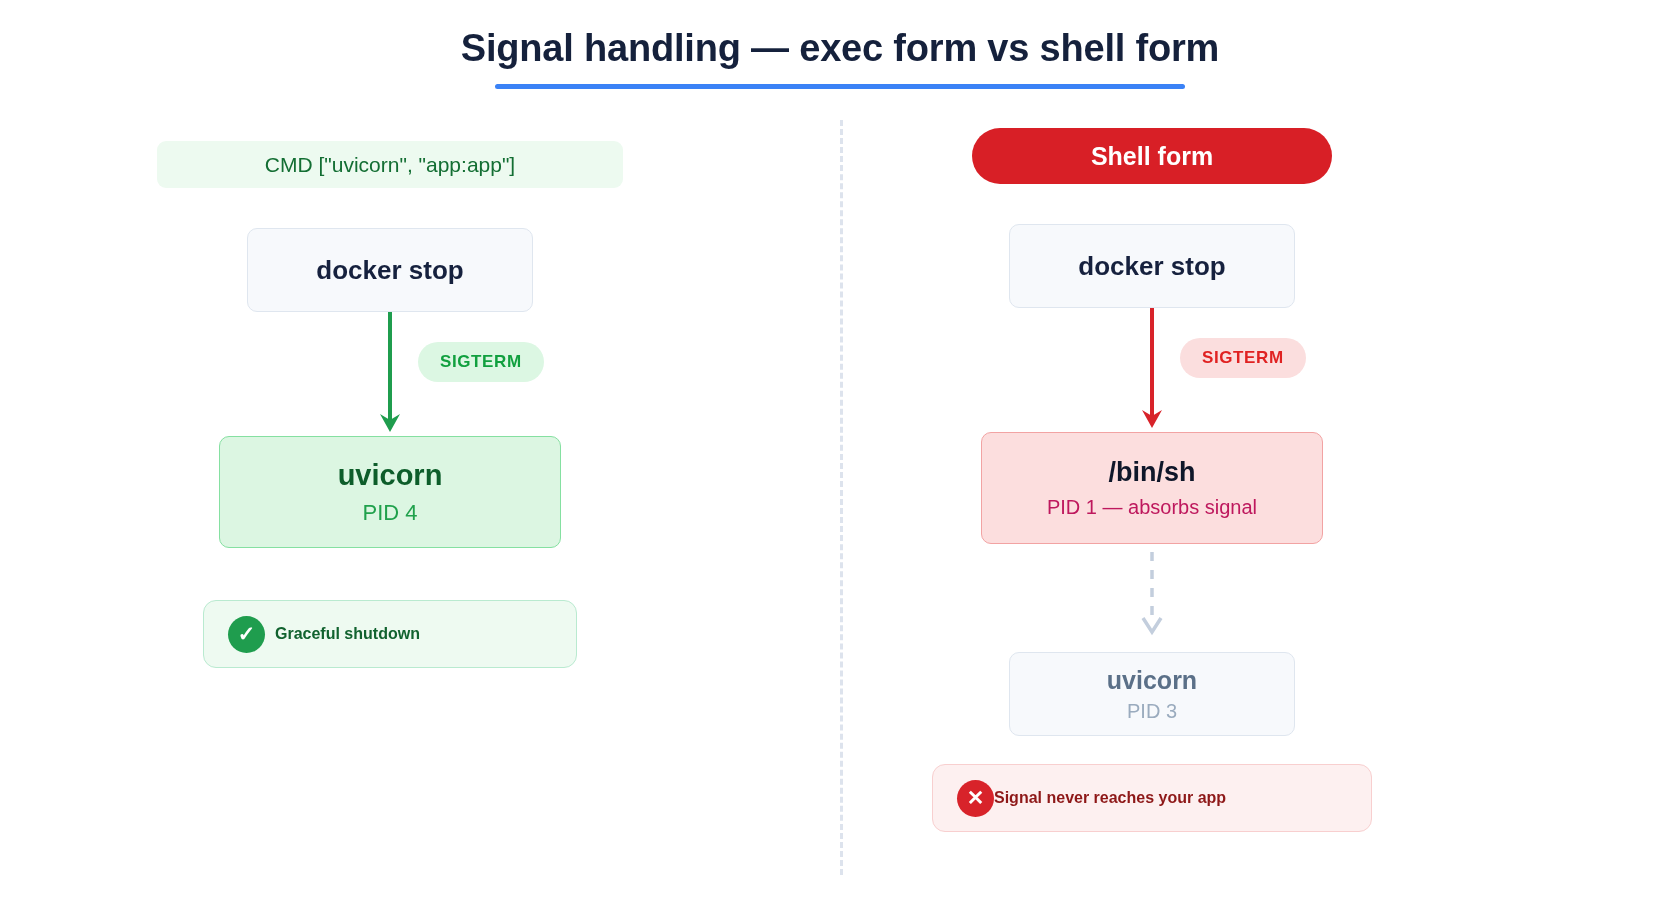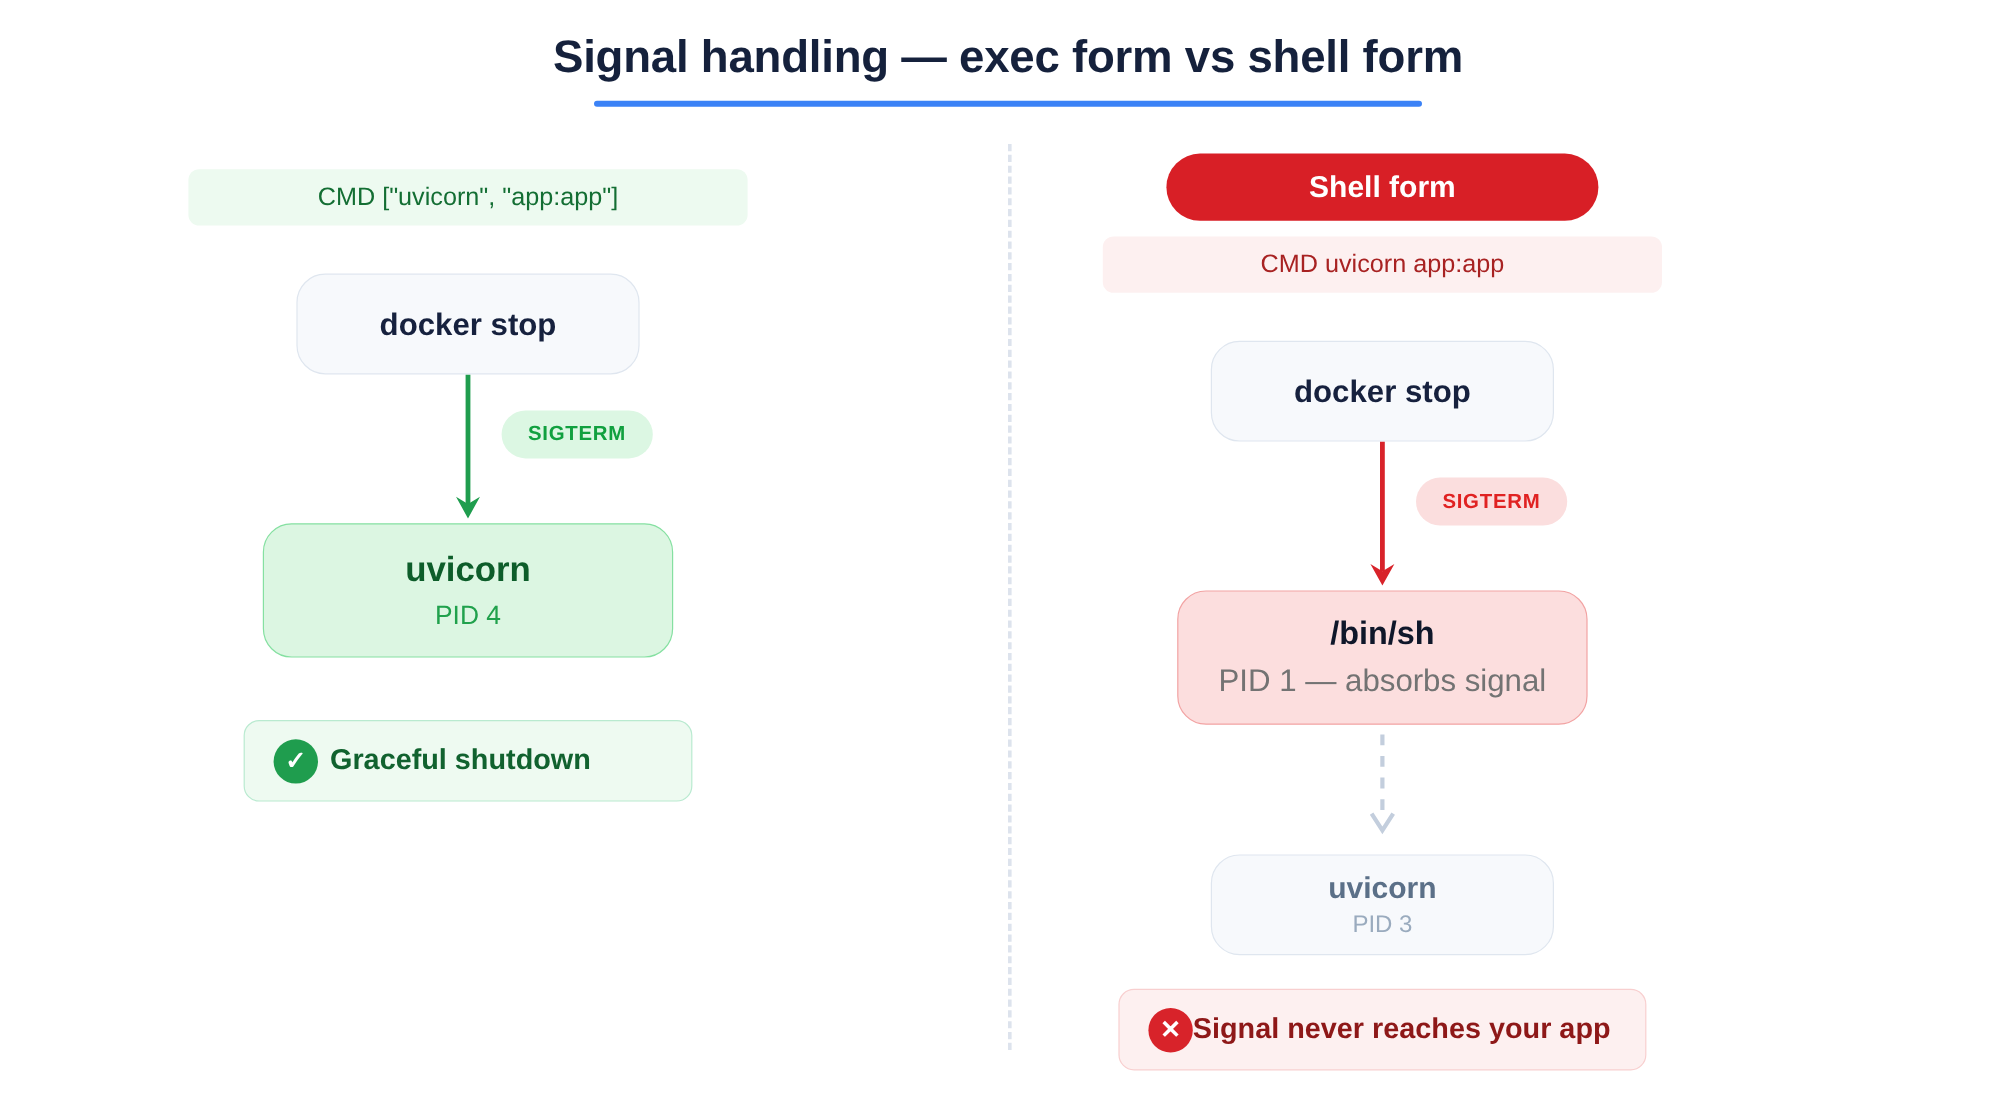--- a/index.html
+++ b/index.html
@@ -88,21 +88,21 @@
     width: 466px;
     margin-left: auto;
     margin-right: auto;
   }
   .code-green { background: #edfaf0; color: #136e33; }
   .code-red   { background: #fdf0f0; color: #a82222; }
 
   
   .node {
     box-sizing: border-box;
-    border-radius: 24px;
+    border-radius: 10px;
     display: flex;
     flex-direction: column;
     align-items: center;
     justify-content: center;
     margin: 0 auto;
   }
   .node-title { font-weight: bold; }
 
   .node-neutral {
     width: 286px;
@@ -124,21 +124,21 @@
   .node-green .node-title { font-size: 29px; color: #0d5d2a; }
   .node-green .node-sub  { font-size: 22px; color: #20a14c; margin-top: 8px; }
 
   .node-red {
     width: 342px;
     height: 112px;
     background: #fcdede;
     border: 1.6px solid #f2a3a3;
   }
   .node-red .node-title { font-size: 27px; color: #0f172a; }
-  .node-red .node-sub  { font-size: 26px; color: #737373; margin-top: 8px; }
+  .node-red .node-sub  { font-size: 20px; color: #be185d; margin-top: 8px; }
 
   .node-muted {
     width: 286px;
     height: 84px;
     background: #f7f9fc;
     border: 1.6px solid #dfe6ef;
   }
   .node-muted .node-title { font-size: 25px; color: #5b7088; font-weight: bold; }
   .node-muted .node-sub   { font-size: 20px; color: #9aabbe; margin-top: 5px; }
 
@@ -201,21 +201,21 @@
     display: flex;
     align-items: center;
     justify-content: center;
     color: #ffffff;
     font-size: 21px;
     font-weight: bold;
   }
   .circle-green { background: #1f9d4e; }
   .circle-red   { background: #d8232a; }
   .outcome-text {
-    font-size: 24px;
+    font-size: 16px;
     font-weight: bold;
     white-space: nowrap;
   }
   .outcome-good .outcome-text { color: #11622f; margin-left: 10px; }
   .outcome-bad  .outcome-text { color: #8e1818; margin-left: 0px; }
 
   .spacer-40 { height: 40px; }
   .spacer-52 { height: 52px; }
   .spacer-28 { height: 28px; }
 </style>
@@ -264,23 +264,20 @@
     <span class="outcome-text">Graceful shutdown</span>
   </div>
 </div>
 
 <div class="col col-right">
 
   <div class="pill pill-red">
     <span>Shell form</span>
   </div>
 
-  <div class="code code-red">
-    <span>CMD uvicorn app:app</span>
-  </div>
 
   <div class="spacer-40"></div>
 
   <div class="node node-neutral">
     <div class="node-title">docker stop</div>
   </div>
 
   <div class="arrow-zone">
     <svg class="arrow-svg" width="30" height="124" viewBox="0 0 30 124">
       <line x1="15" y1="0" x2="15" y2="108" stroke="#d8232a" stroke-width="4"></line>

